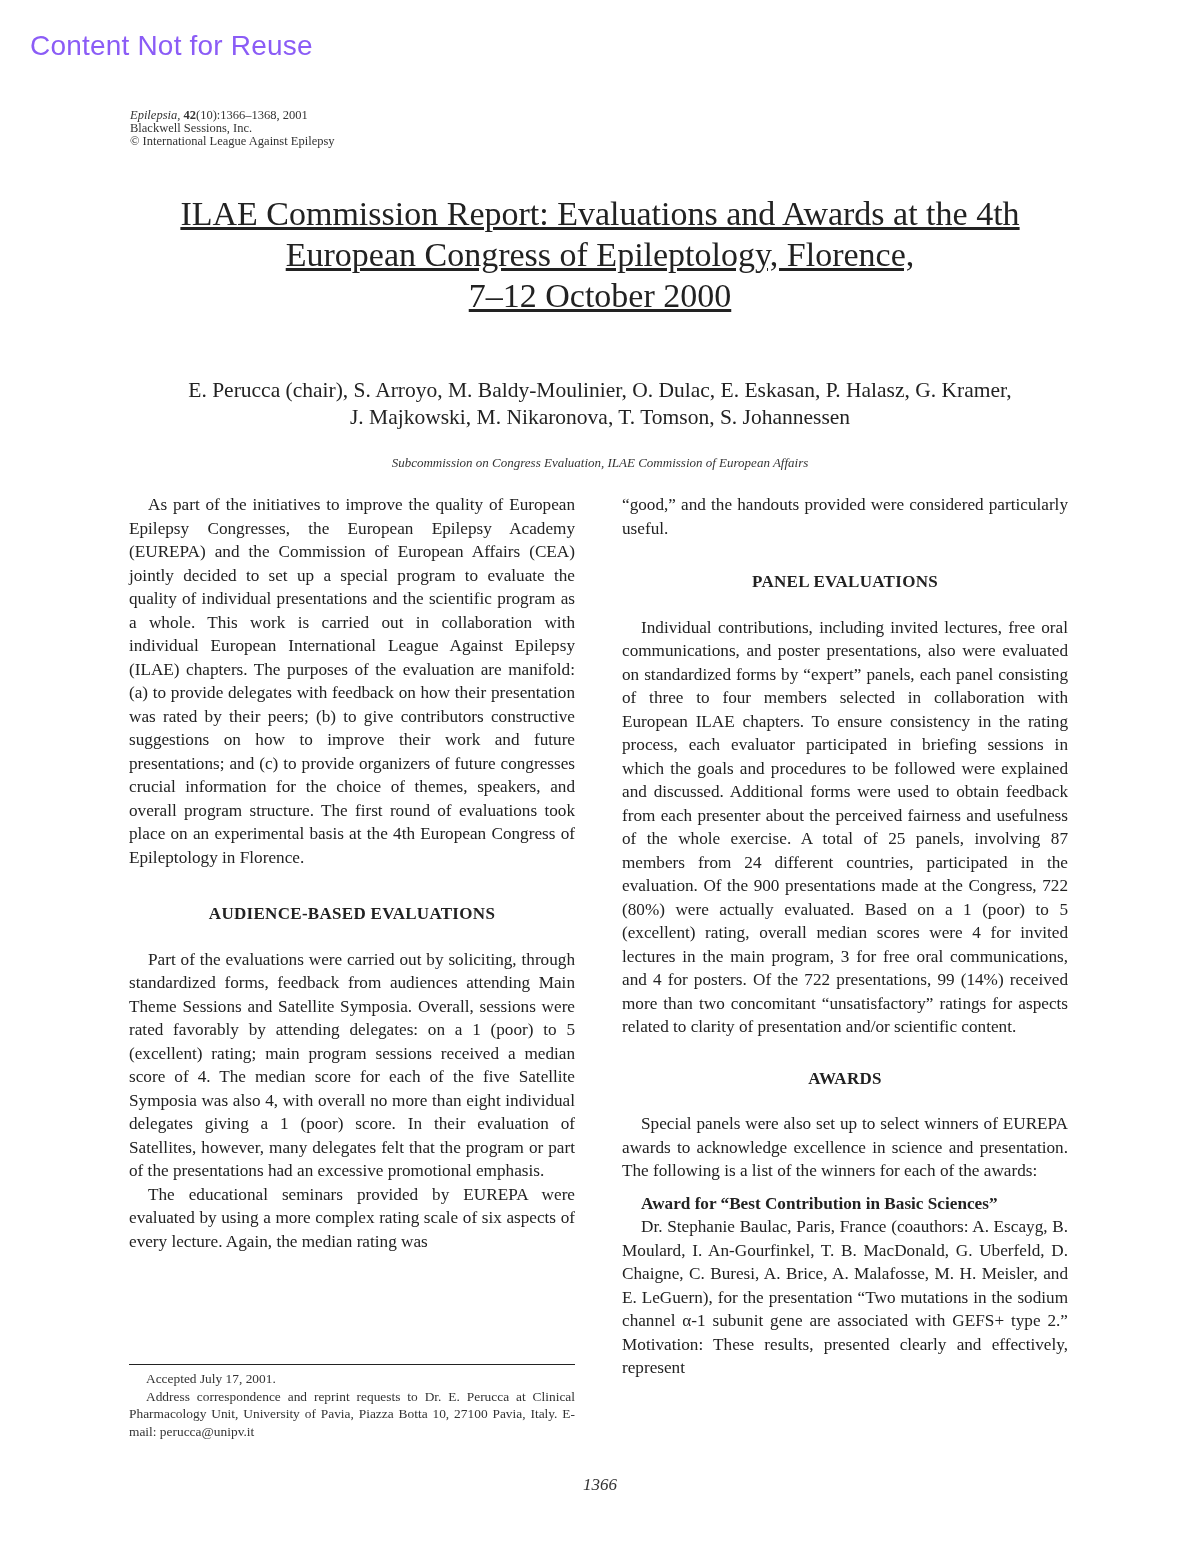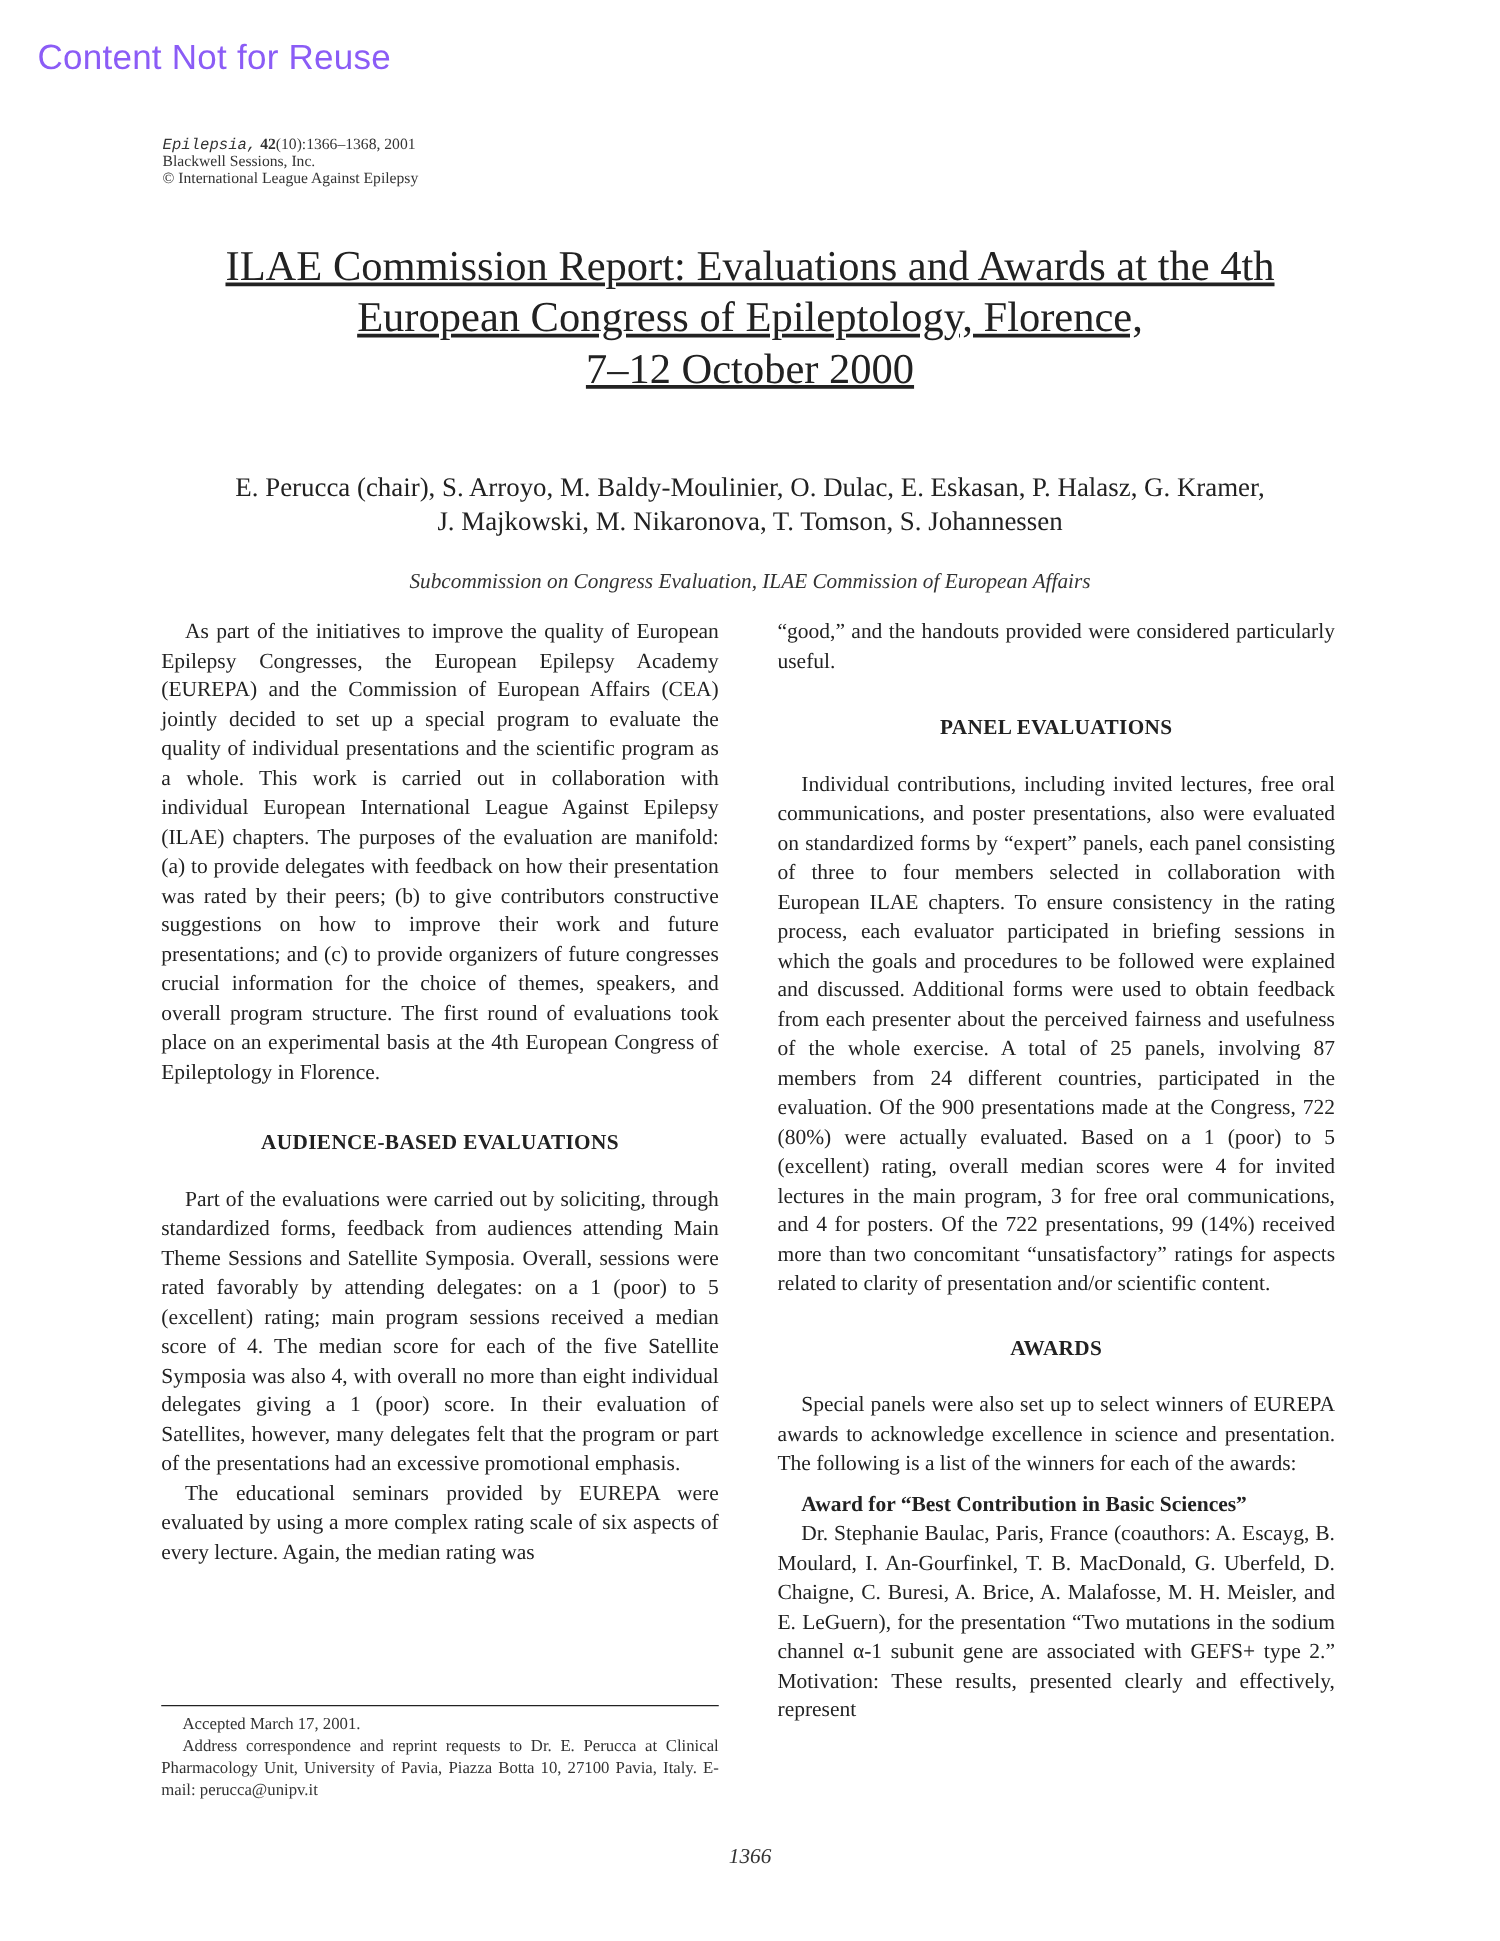--- a/index.html
+++ b/index.html
@@ -9,36 +9,36 @@
     }
     .watermark {
       position: absolute; left: 30px; top: 30px;
       font-family: "Liberation Sans", "DejaVu Sans", sans-serif;
       font-size: 28px; color: #8b5cf6; letter-spacing: 0.2px;
     }
     .citation {
       position: absolute; left: 130px; top: 109px;
       font-size: 12.5px; line-height: 13px; color: #333;
     }
-    .citation .journal { font-style: italic; font-family: Liberation Mono, monospace; }
+    .citation .journal { font-style: italic; }
     .citation .vol { font-weight: bold; }
     .title {
       position: absolute; left: 100px; width: 1000px; top: 193px;
       text-align: center; font-size: 34px; line-height: 41px; color: #222;
       margin: 0; font-weight: normal; text-decoration: underline;
     }
     .title span { display: block; }
     .authors {
       position: absolute; left: 100px; width: 1000px; top: 377px;
       text-align: center; font-size: 21.5px; line-height: 27px; color: #222;
     }
     .authors span { display: block; }
     .affiliation {
       position: absolute; left: 100px; width: 1000px; top: 455px;
-      text-align: center; font-size: 17px; font-style: italic; color: #333;
+      text-align: center; font-size: 13px; font-style: italic; color: #333;
     }
     .col {
       position: absolute; top: 493px; width: 446px;
       font-size: 17.2px; line-height: 23.5px; text-align: justify; color: #222;
     }
     .col.left { left: 129px; }
     .col.right { left: 622px; }
     .col p { margin: 0; text-indent: 19px; }
     .col p.noindent { text-indent: 0; }
     .col h2 {
@@ -106,17 +106,17 @@
   <h2>AWARDS</h2>
   <div style="height: 22px;"></div>
   <p>Special panels were also set up to select winners of EUREPA awards to acknowledge excellence in science and presentation. The following is a list of the winners for each of the awards:</p>
   <div style="height: 9px;"></div>
   <p class="award-title">Award for “Best Contribution in Basic Sciences”</p>
   <p>Dr. Stephanie Baulac, Paris, France (coauthors: A. Escayg, B. Moulard, I. An-Gourfinkel, T. B. MacDonald, G. Uberfeld, D. Chaigne, C. Buresi, A. Brice, A. Malafosse, M. H. Meisler, and E. LeGuern), for the presentation “Two mutations in the sodium channel α-1 subunit gene are associated with GEFS+ type 2.” Motivation: These results, presented clearly and effectively, represent</p>
 </div>
 
 <div class="footnote-rule"></div>
 <div class="footnote">
-  <p>Accepted March 17, 2001.</p>
+  <p>Accepted July 17, 2001.</p>
   <p>Address correspondence and reprint requests to Dr. E. Perucca at Clinical Pharmacology Unit, University of Pavia, Piazza Botta 10, 27100 Pavia, Italy. E-mail: perucca@unipv.it</p>
 </div>
 
 <div class="page-number">1366</div>
 
 </body></html>

